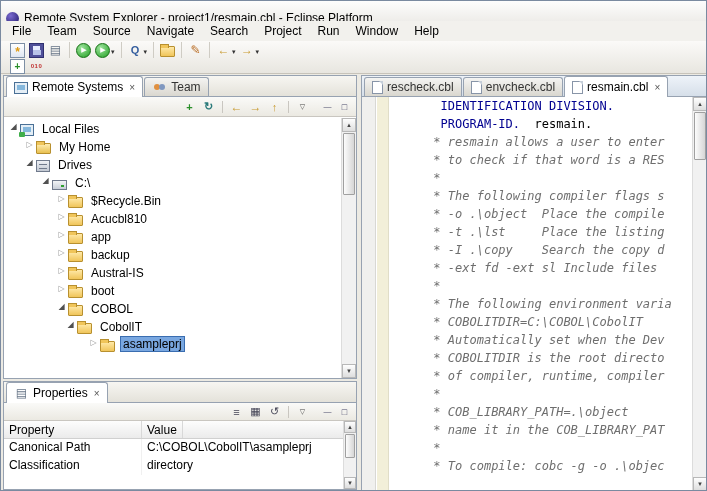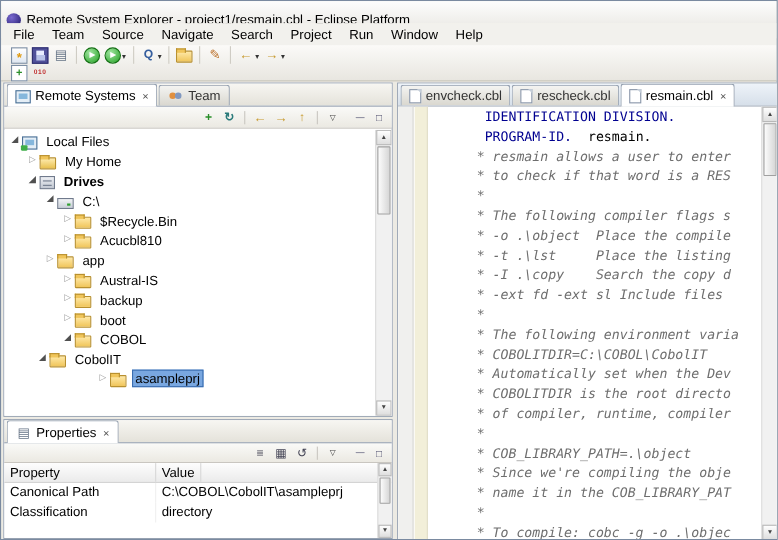--- a/index.html
+++ b/index.html
@@ -251,66 +251,66 @@
   <div class="trw" style="padding-left: 3px;">
         <span class="tw exp"></span>
         <span class="ic ic-local-files"></span>
         <span class="tlabel">Local Files</span>
       </div>
       <div class="trw" style="padding-left: 19px;">
         <span class="tw col"></span>
         <span class="ic ic-home-folder"></span>
         <span class="tlabel">My Home</span>
       </div>
-      <div class="trw" style="padding-left: 19px; font-weight: bold;">
+      <div class="trw" style="padding-left: 19px;">
         <span class="tw exp"></span>
         <span class="ic ic-drives"></span>
         <span class="tlabel">Drives</span>
       </div>
       <div class="trw" style="padding-left: 35px;">
         <span class="tw exp"></span>
         <span class="ic ic-drive-c"></span>
         <span class="tlabel">C:\</span>
       </div>
       <div class="trw" style="padding-left: 51px;">
         <span class="tw col"></span>
         <span class="ic ic-folder"></span>
         <span class="tlabel">$Recycle.Bin</span>
       </div>
       <div class="trw" style="padding-left: 51px;">
         <span class="tw col"></span>
         <span class="ic ic-folder"></span>
         <span class="tlabel">Acucbl810</span>
       </div>
-      <div class="trw" style="padding-left: 35px;">
+      <div class="trw" style="padding-left: 51px;">
         <span class="tw col"></span>
         <span class="ic ic-folder"></span>
         <span class="tlabel">app</span>
       </div>
       <div class="trw" style="padding-left: 51px;">
         <span class="tw col"></span>
         <span class="ic ic-folder"></span>
+        <span class="tlabel">backup</span>
+      </div>
+      <div class="trw" style="padding-left: 51px;">
+        <span class="tw col"></span>
+        <span class="ic ic-folder"></span>
         <span class="tlabel">Austral-IS</span>
       </div>
       <div class="trw" style="padding-left: 51px;">
         <span class="tw col"></span>
         <span class="ic ic-folder"></span>
-        <span class="tlabel">backup</span>
-      </div>
-      <div class="trw" style="padding-left: 51px;">
-        <span class="tw col"></span>
-        <span class="ic ic-folder"></span>
         <span class="tlabel">boot</span>
       </div>
       <div class="trw" style="padding-left: 51px;">
         <span class="tw exp"></span>
         <span class="ic ic-folder"></span>
         <span class="tlabel">COBOL</span>
       </div>
-      <div class="trw" style="padding-left: 28px;">
+      <div class="trw" style="padding-left: 60px;">
         <span class="tw exp"></span>
         <span class="ic ic-folder"></span>
         <span class="tlabel">CobolIT</span>
       </div>
       <div class="trw sel" style="padding-left: 83px;">
         <span class="tw col"></span>
         <span class="ic ic-folder"></span>
         <span class="tlabel">asampleprj</span>
       </div>
     </div>
@@ -368,25 +368,25 @@
       <div class="sbt" style="top:13px;height:24px;"></div>
       <div class="sba down" style="height:12px;"></div>
     </div>
   </div>
 </div>
 
 <div class="panel editor">
   <div class="tabbar">
       <div class="tab">
         <span class="ic ic-cbl-file"></span>
-        <span class="tlbl">envcheck.cbl</span>
+        <span class="tlbl">rescheck.cbl</span>
       </div>
       <div class="tab">
         <span class="ic ic-cbl-file"></span>
-        <span class="tlbl">rescheck.cbl</span>
+        <span class="tlbl">envcheck.cbl</span>
       </div>
       <div class="tab active">
         <span class="ic ic-cbl-file"></span>
         <span class="tlbl">resmain.cbl</span>
         <span class="tclose"></span>
       </div>
     </div>
   <div class="ebody">
     <div class="ruler"></div>
     <div class="qdiff"></div>
@@ -402,21 +402,20 @@
         <div class="cline"><span class="seg-cm">      * -I .\copy    Search the copy d</span></div>
         <div class="cline"><span class="seg-cm">      * -ext fd -ext sl Include files</span></div>
         <div class="cline"><span class="seg-cm">      *</span></div>
         <div class="cline"><span class="seg-cm">      * The following environment varia</span></div>
         <div class="cline"><span class="seg-cm">      * COBOLITDIR=C:\COBOL\CobolIT</span></div>
         <div class="cline"><span class="seg-cm">      * Automatically set when the Dev</span></div>
         <div class="cline"><span class="seg-cm">      * COBOLITDIR is the root directo</span></div>
         <div class="cline"><span class="seg-cm">      * of compiler, runtime, compiler</span></div>
         <div class="cline"><span class="seg-cm">      *</span></div>
         <div class="cline"><span class="seg-cm">      * COB_LIBRARY_PATH=.\object</span></div>
-        <div class="cline"><span class="seg-cm">      * Since we're compiling the obje</span></div>
         <div class="cline"><span class="seg-cm">      * name it in the COB_LIBRARY_PAT</span></div>
         <div class="cline"><span class="seg-cm">      *</span></div>
         <div class="cline"><span class="seg-cm">      * To compile: cobc -g -o .\objec</span></div>
       </div>
     <div class="vsb">
       <div class="sba up"></div>
       <div class="sbt" style="top:15px;height:48px;"></div>
       <div class="sba down"></div>
     </div>
   </div>

